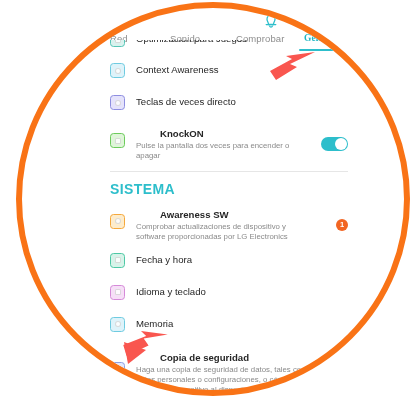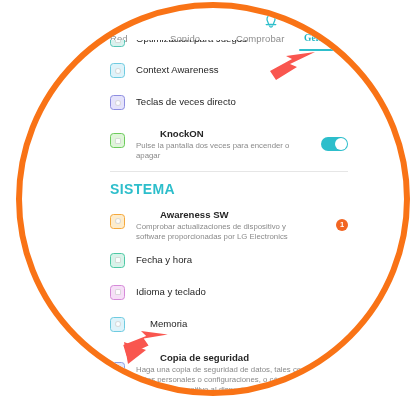--- a/index.html
+++ b/index.html
@@ -301,21 +301,21 @@
           </div>
         </div>
 
         <div class="row row-pad-sm">
           <div class="ico sq" style="background:#f6dff7; border-color:#d58ad8;"></div>
           <div class="row-text">
             <div class="row-title">Idioma y teclado</div>
           </div>
         </div>
 
-        <div class="row" style="margin-bottom:11px;gap:14px;">
+        <div class="row" style="margin-bottom:11px;">
           <div class="ico" style="background:#def3fa; border-color:#6fcbe0;"></div>
           <div class="row-text">
             <div class="row-title">Memoria</div>
           </div>
         </div>
 
         <div class="row" style="margin-bottom:12px;">
           <div class="ico sq" style="background:#e3e8fb; border-color:#8e9fe3; margin-top:11px;"></div>
           <div class="row-text">
             <div class="row-title bold">Copia de seguridad</div>

